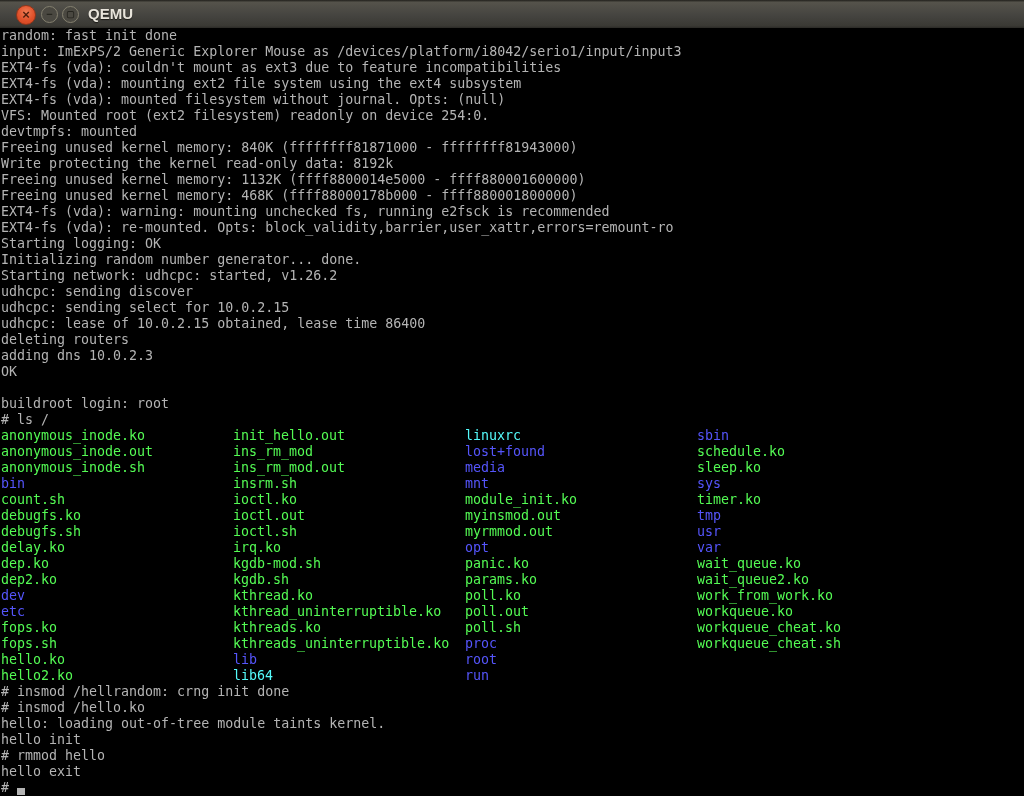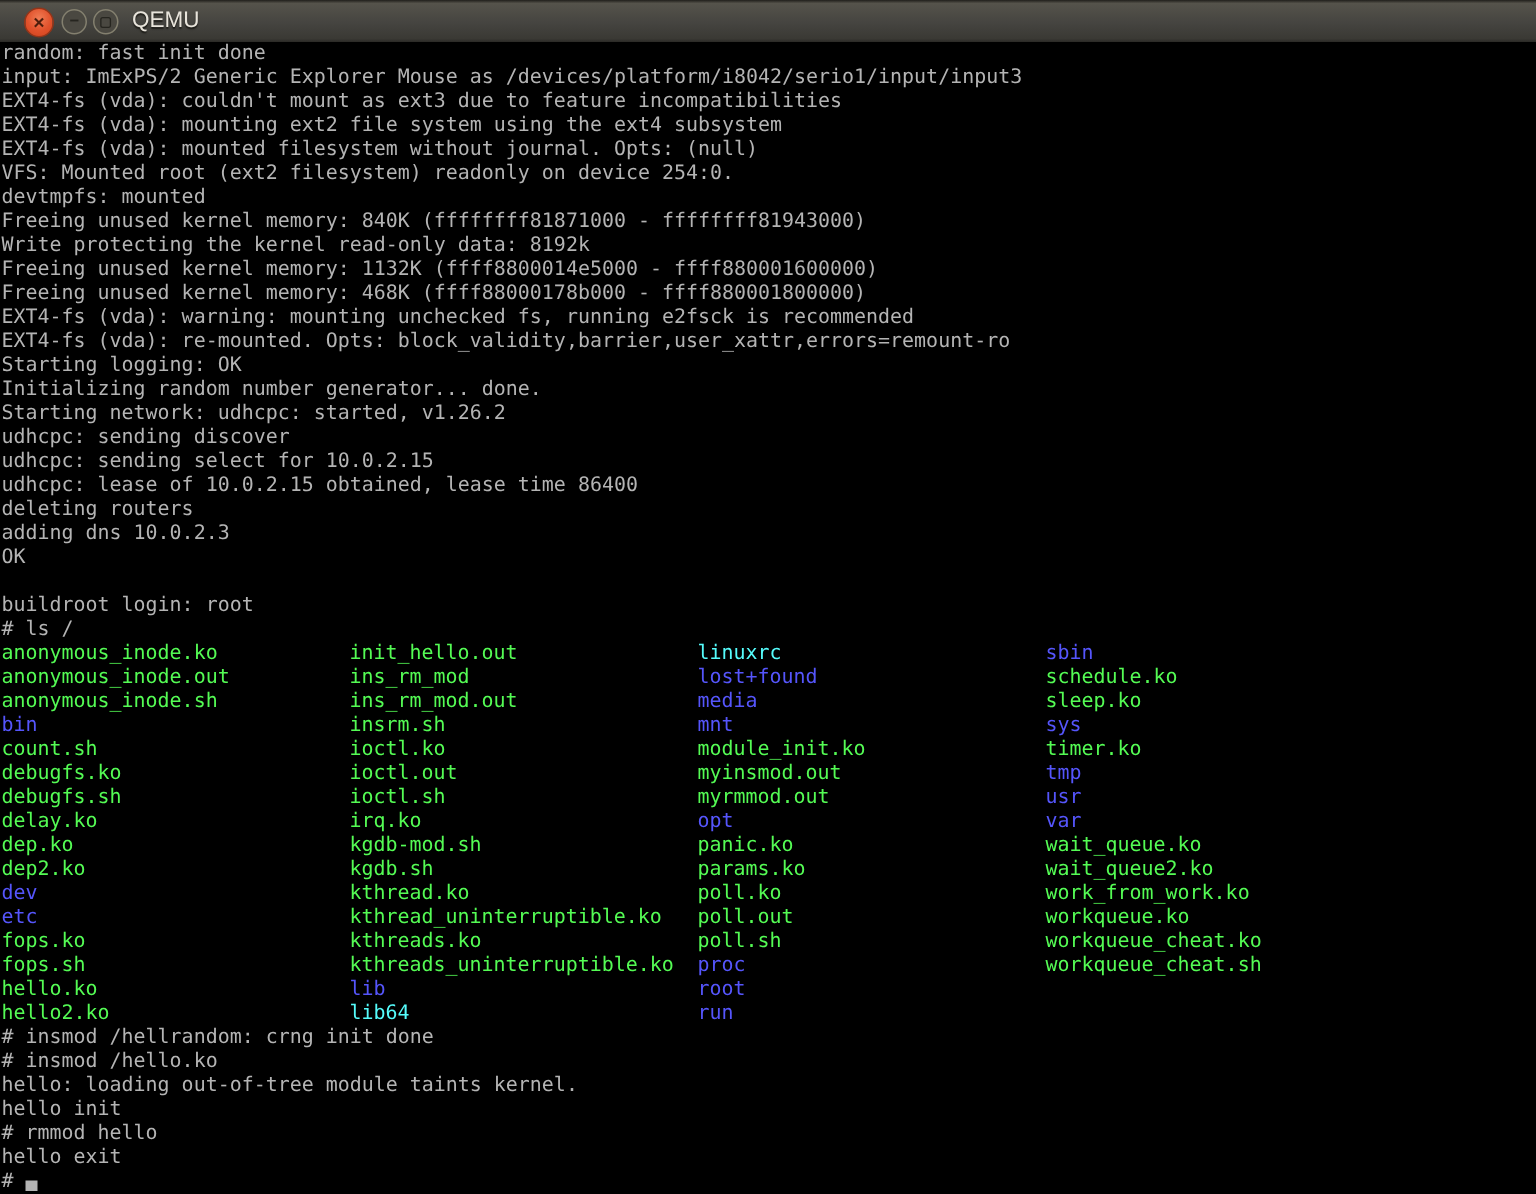--- a/index.html
+++ b/index.html
@@ -20,21 +20,21 @@
   }
   .btn-plain{
     width:17px;height:17px;top:6px;
     background:#4a4841;border:1.5px solid #84806f;
     color:#26251f;font-size:11px;font-weight:bold;line-height:14px;text-align:center;
   }
   .btn-min{left:41px;}
   .btn-max{left:62px;font-size:9px;}
   .title-text{
     position:absolute;left:88px;top:5px;
-    color:#e8e4db;font-size:15px;font-weight:normal;
+    color:#e8e4db;font-size:15px;font-weight:bold;
     text-shadow:0 1px 1px #1a1915;
   }
 
   
   .terminal{
     position:absolute;left:0;top:28px;width:1024px;height:768px;background:#000;
     font-family:"DejaVu Sans Mono","Liberation Mono",monospace;
     font-size:13.3px;line-height:16px;
     color:var(--fg,#b4b4b4);
     white-space:pre;overflow:hidden;

